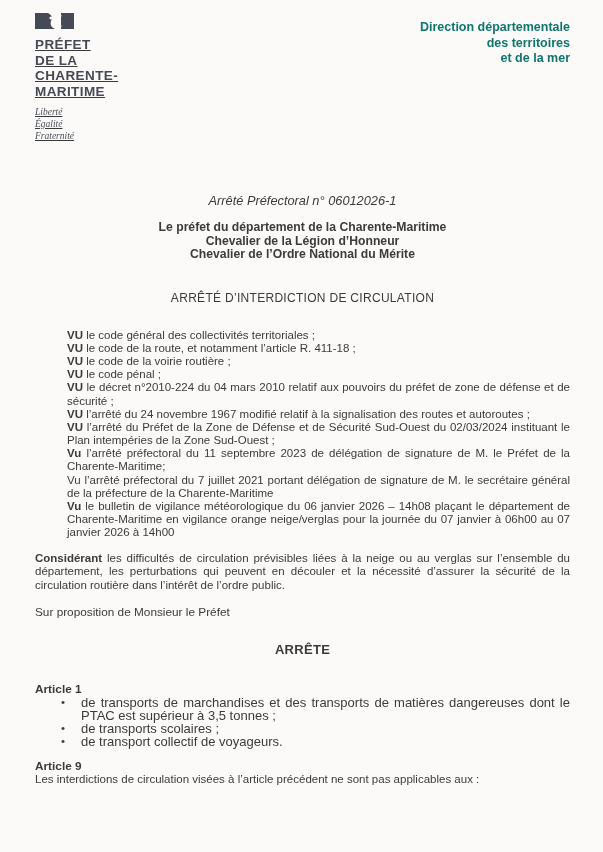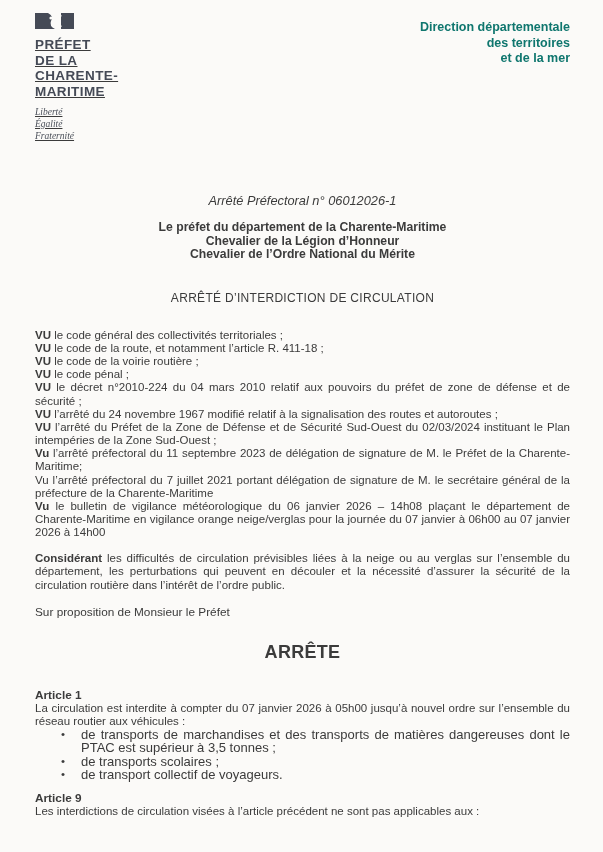--- a/index.html
+++ b/index.html
@@ -58,35 +58,35 @@
     font-size:12.2px;
     line-height:13.6px;
   }
   .subject{
     margin-top:29px;
     text-align:center;
     font-size:12px;
     letter-spacing:.3px;
   }
   
-  .recitals{margin-top:24px;}
+  .recitals{margin-top:24px;margin-left:32px;}
   .recital,.considerant,.article-body{
     font-size:11.5px;
     line-height:13.15px;
     text-align:justify;
     margin:0;
   }
   .lbl-b{font-weight:bold;}
   .considerant{margin-top:13px;}
   .proposition{margin-top:13px;font-size:11.8px;}
   .order-heading{
     margin-top:23px;
     text-align:center;
     font-weight:bold;
-    font-size:18px;
+    font-size:13px;
     letter-spacing:.3px;
   }
   .article{margin-top:0;}
   .article-heading{
     font-weight:bold;
     font-size:11.8px;
     line-height:13.15px;
     margin:0;
   }
   .a1{margin-top:26px;}
@@ -165,21 +165,20 @@
   </div>
 
   <p class="considerant"><span class="lbl-b">Considérant</span><span> les difficultés de circulation prévisibles liées à la neige ou au verglas sur l’ensemble du département, les perturbations qui peuvent en découler et la nécessité d’assurer la sécurité de la circulation routière dans l’intérêt de l’ordre public.</span></p>
 
   <p class="proposition">Sur proposition de Monsieur le Préfet</p>
 
   <div class="order-heading">ARRÊTE</div>
 
   <div class="article a1">
     <p class="article-heading">Article 1</p>
-    <p class="article-body">La circulation est interdite à compter du 07 janvier 2026 à 05h00 jusqu’à nouvel ordre sur l’ensemble du réseau routier aux véhicules :</p>
     <div class="bullets">
       <div class="bullet-row">
           <span class="bullet-marker">•</span>
           <span class="bullet-text">de transports de marchandises et des transports de matières dangereuses dont le PTAC est supérieur à 3,5 tonnes ;</span>
         </div>
       <div class="bullet-row">
           <span class="bullet-marker">•</span>
           <span class="bullet-text">de transports scolaires ;</span>
         </div>
       <div class="bullet-row">

